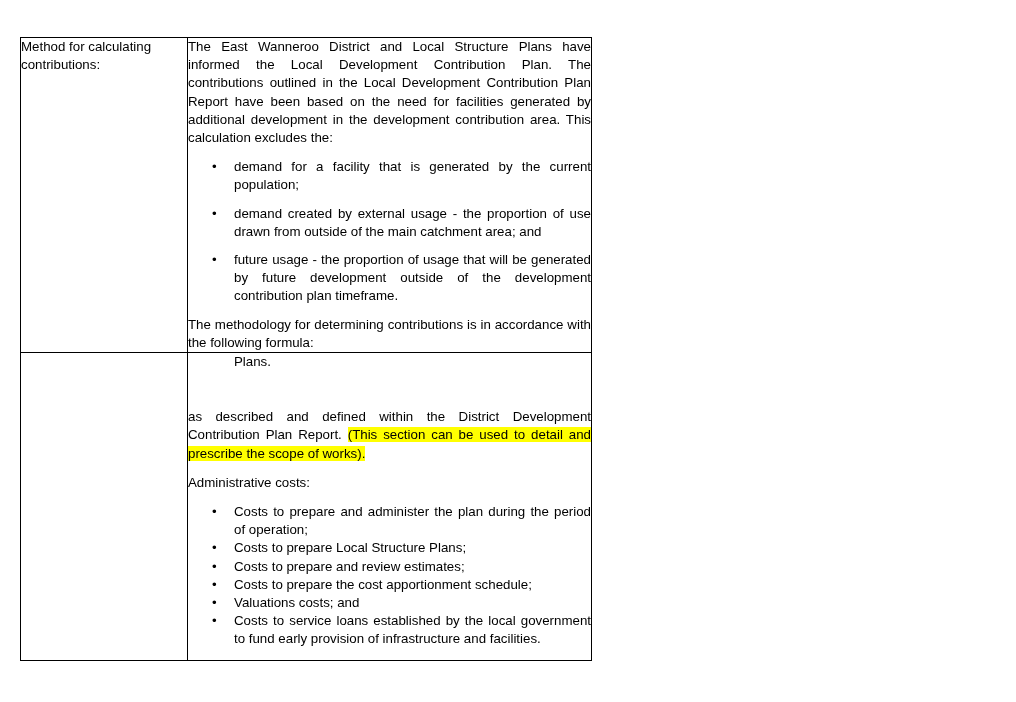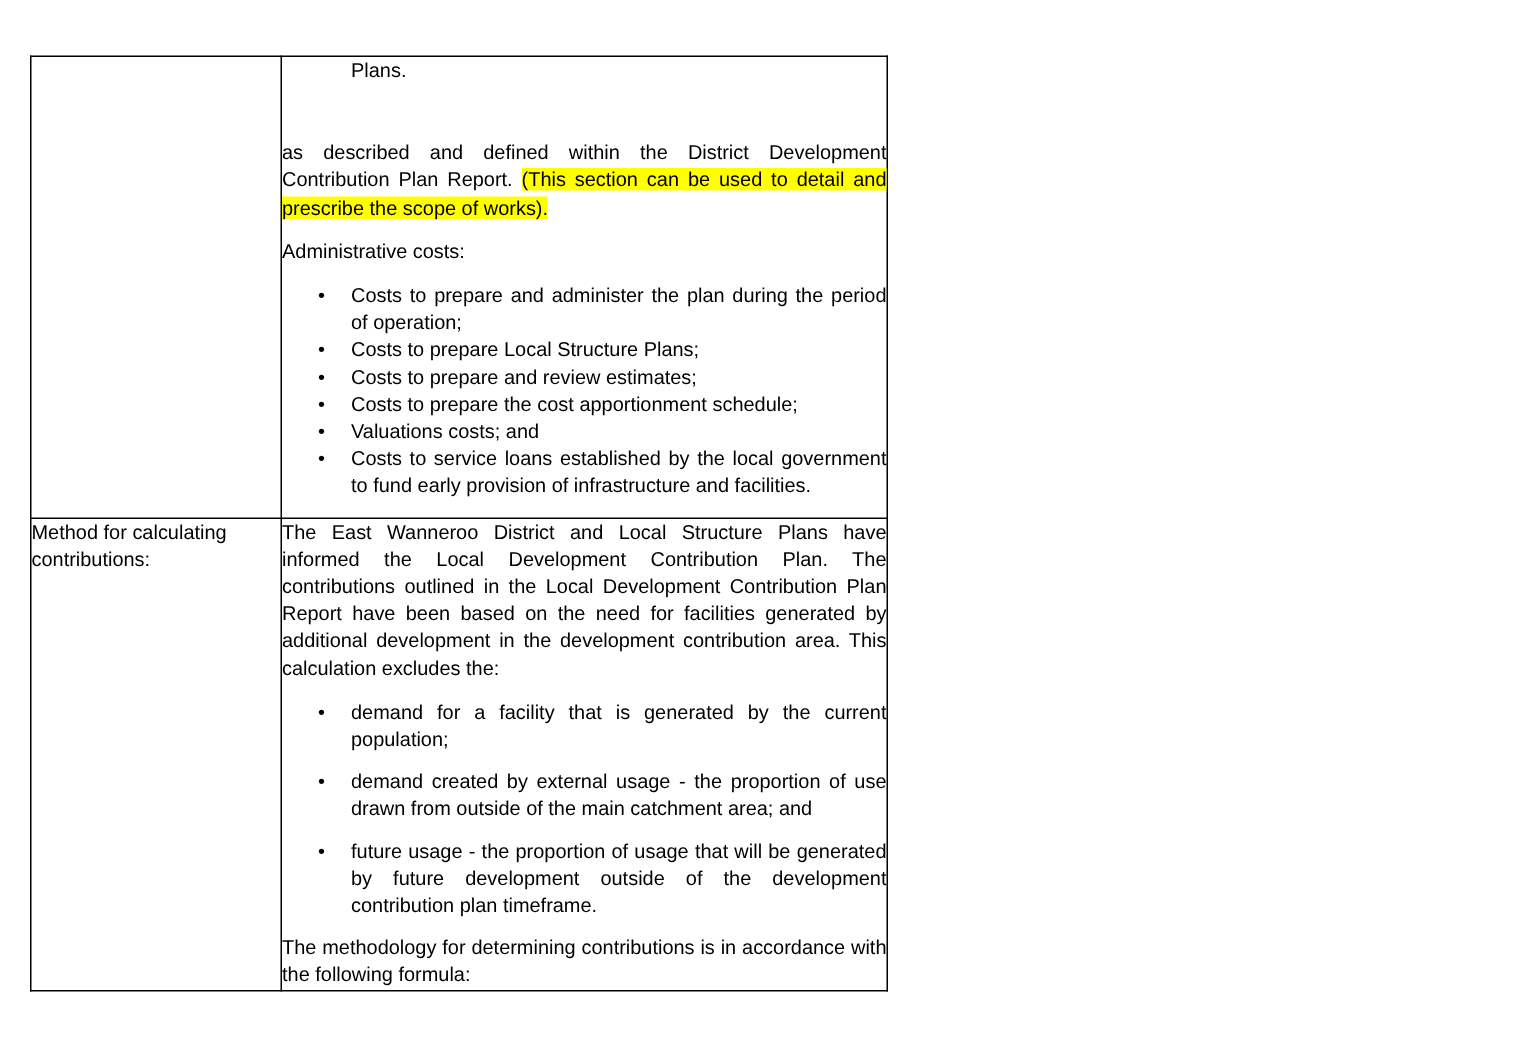--- a/index.html
+++ b/index.html
@@ -99,46 +99,46 @@
   }
 </style>
 </head>
 <body>
 
 <div class="page">
   <table class="doc-table">
     <tbody>
       <tr>
         <td class="label-col">
+          <div class="lbl">Method for calculating contributions:</div>
+        </td>
+        <td class="content-col">
+          <p class="para">The East Wanneroo District and Local Structure Plans have informed the Local Development Contribution Plan. The contributions outlined in the Local  Development Contribution Plan Report have been based on the need for facilities generated by additional development in the development contribution area. This calculation excludes the:</p>
+          <ul class="bullets spaced">
+            <li><span class="bullet-dot">•</span><span>demand for a facility that is generated by the current population;</span></li>
+            <li><span class="bullet-dot">•</span><span>demand created by external usage - the proportion of use drawn from outside of the main catchment area; and</span></li>
+            <li><span class="bullet-dot">•</span><span>future usage - the proportion of usage that will be generated by future development outside of the development contribution plan timeframe.</span></li>
+          </ul>
+          <p class="para last">The methodology for determining contributions is in accordance with the following formula:</p>
+        </td>
+      </tr>
+      <tr>
+        <td class="label-col">
           <div class="lbl"></div>
         </td>
         <td class="content-col">
           <p class="indent-first">Plans.</p>
           <div class="spacer-line"></div>
           <p class="para"><span>as described and defined within the District Development Contribution Plan Report. </span><span class="highlight">(This section can be used to detail and prescribe the scope of works).</span></p>
           <p class="para">Administrative costs:</p>
           <ul class="bullets tight">
             <li><span class="bullet-dot">•</span><span>Costs to prepare and administer the plan during the period of operation;</span></li>
             <li><span class="bullet-dot">•</span><span>Costs to prepare Local Structure Plans;</span></li>
             <li><span class="bullet-dot">•</span><span>Costs to prepare and review estimates;</span></li>
             <li><span class="bullet-dot">•</span><span>Costs to prepare the cost apportionment schedule;</span></li>
             <li><span class="bullet-dot">•</span><span>Valuations costs; and</span></li>
             <li><span class="bullet-dot">•</span><span>Costs to service loans established by the local government to fund early provision of infrastructure and facilities.</span></li>
           </ul>
         </td>
       </tr>
-      <tr>
-        <td class="label-col">
-          <div class="lbl">Method for calculating contributions:</div>
-        </td>
-        <td class="content-col">
-          <p class="para">The East Wanneroo District and Local Structure Plans have informed the Local Development Contribution Plan. The contributions outlined in the Local  Development Contribution Plan Report have been based on the need for facilities generated by additional development in the development contribution area. This calculation excludes the:</p>
-          <ul class="bullets spaced">
-            <li><span class="bullet-dot">•</span><span>demand for a facility that is generated by the current population;</span></li>
-            <li><span class="bullet-dot">•</span><span>demand created by external usage - the proportion of use drawn from outside of the main catchment area; and</span></li>
-            <li><span class="bullet-dot">•</span><span>future usage - the proportion of usage that will be generated by future development outside of the development contribution plan timeframe.</span></li>
-          </ul>
-          <p class="para last">The methodology for determining contributions is in accordance with the following formula:</p>
-        </td>
-      </tr>
     </tbody>
   </table>
 </div>
 
 </body></html>

